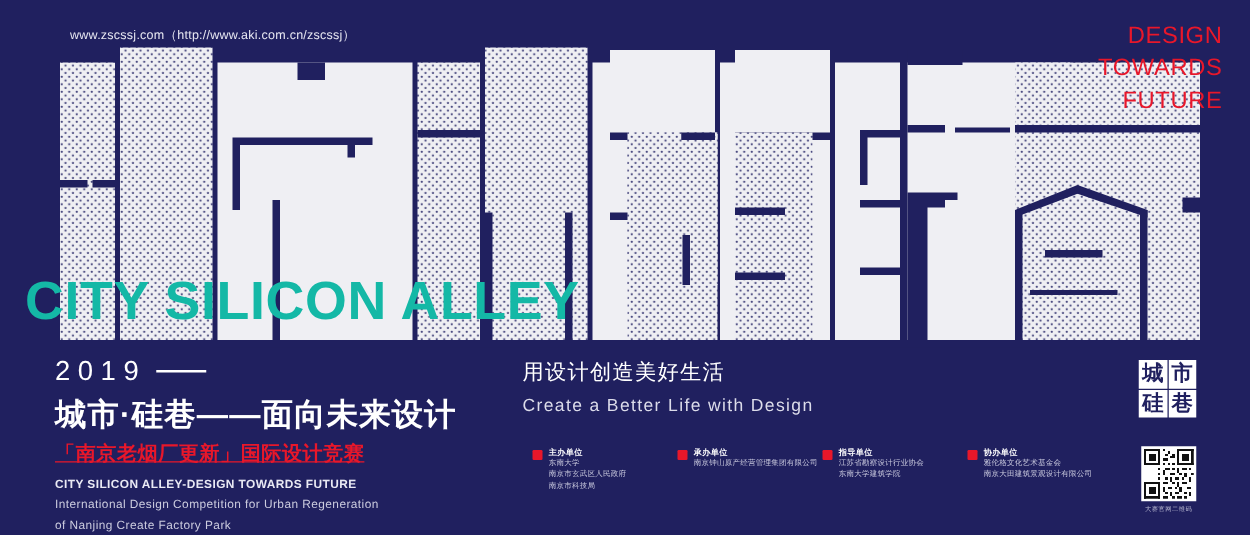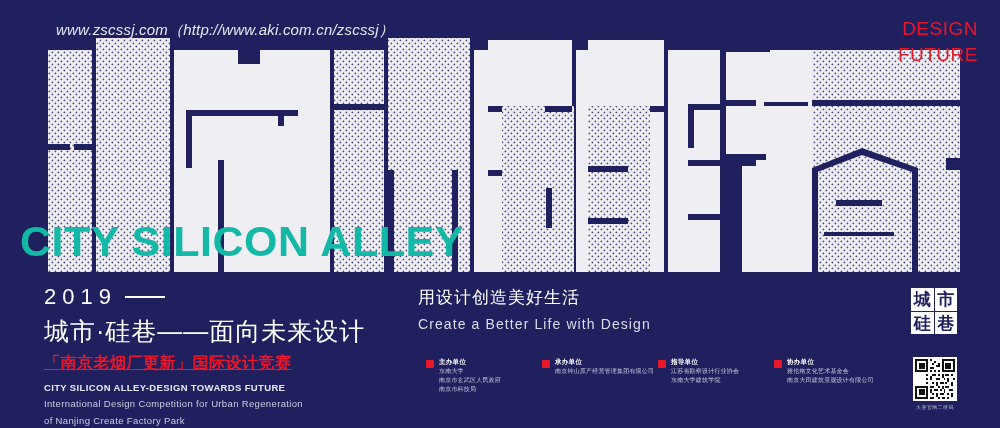--- a/index.html
+++ b/index.html
@@ -12,23 +12,22 @@
 
   #poster {
     position:absolute; left:0; top:0; width:1000px; height:428px;
     background:#20205f;
     overflow:hidden;
   }
 
   
   .url-line {
     position:absolute; left:56px; top:21px;
-    font-size:15px; color:#e8e8f2; letter-spacing:0.2px;
-    white-space:nowrap;
-    font-style:italic;
+    font-size:10px; color:#e8e8f2; letter-spacing:0.2px;
+    white-space:nowrap;
   }
 
   
   .dtf {
     position:absolute; right:22px; top:16px;
     text-align:right; z-index:40;
   }
   .dtf span {
     display:block;
     color:#e8172a;
@@ -60,21 +59,21 @@
   .bottom { position:absolute; left:0; top:276px; width:984px; height:152px; z-index:35;padding-left:45px; }
 
   .b-left { position:absolute; left:44px; top:8px; }
   .yr {
     font-size:22px; color:#fff; letter-spacing:6px; font-weight:400;
     display:flex; align-items:center; gap:8px;
   }
   .yr .dash { display:inline-block; width:40px; height:2px; background:#fff; }
   .cn-title {
     margin-top:5px;
-    font-size:25px; color:#ffffff; font-weight:400; letter-spacing:1px;
+    font-size:25px; color:#ffffff; font-weight:700; letter-spacing:1px;
     white-space:nowrap;
   }
   .cn-sub {
     margin-top:5px;
     font-size:16px; color:#e8172a; font-weight:700; letter-spacing:0.5px;
     white-space:nowrap;
     text-decoration:underline;
   }
   .en-1 {
     margin-top:8px;
@@ -202,20 +201,21 @@
     <rect x="726" y="160" width="30" height="112" fill="#20205f"></rect>
     <rect x="742" y="166" width="48" height="106" fill="#efeff3"></rect>
 
     <rect x="48" y="272" width="912" height="6" fill="#20205f"></rect>
   </svg>
 
   <div class="url-line">www.zscssj.com（http://www.aki.com.cn/zscssj）</div>
 
   <div class="dtf">
     <span>DESIGN</span>
+    <span>TOWARDS</span>
     <span>FUTURE</span>
   </div>
 
   <div class="cityline">CITY SILICON ALLEY</div>
 
   <div class="bottom">
 
     <div class="b-left">
       <div class="yr">
         <span>2019</span>

